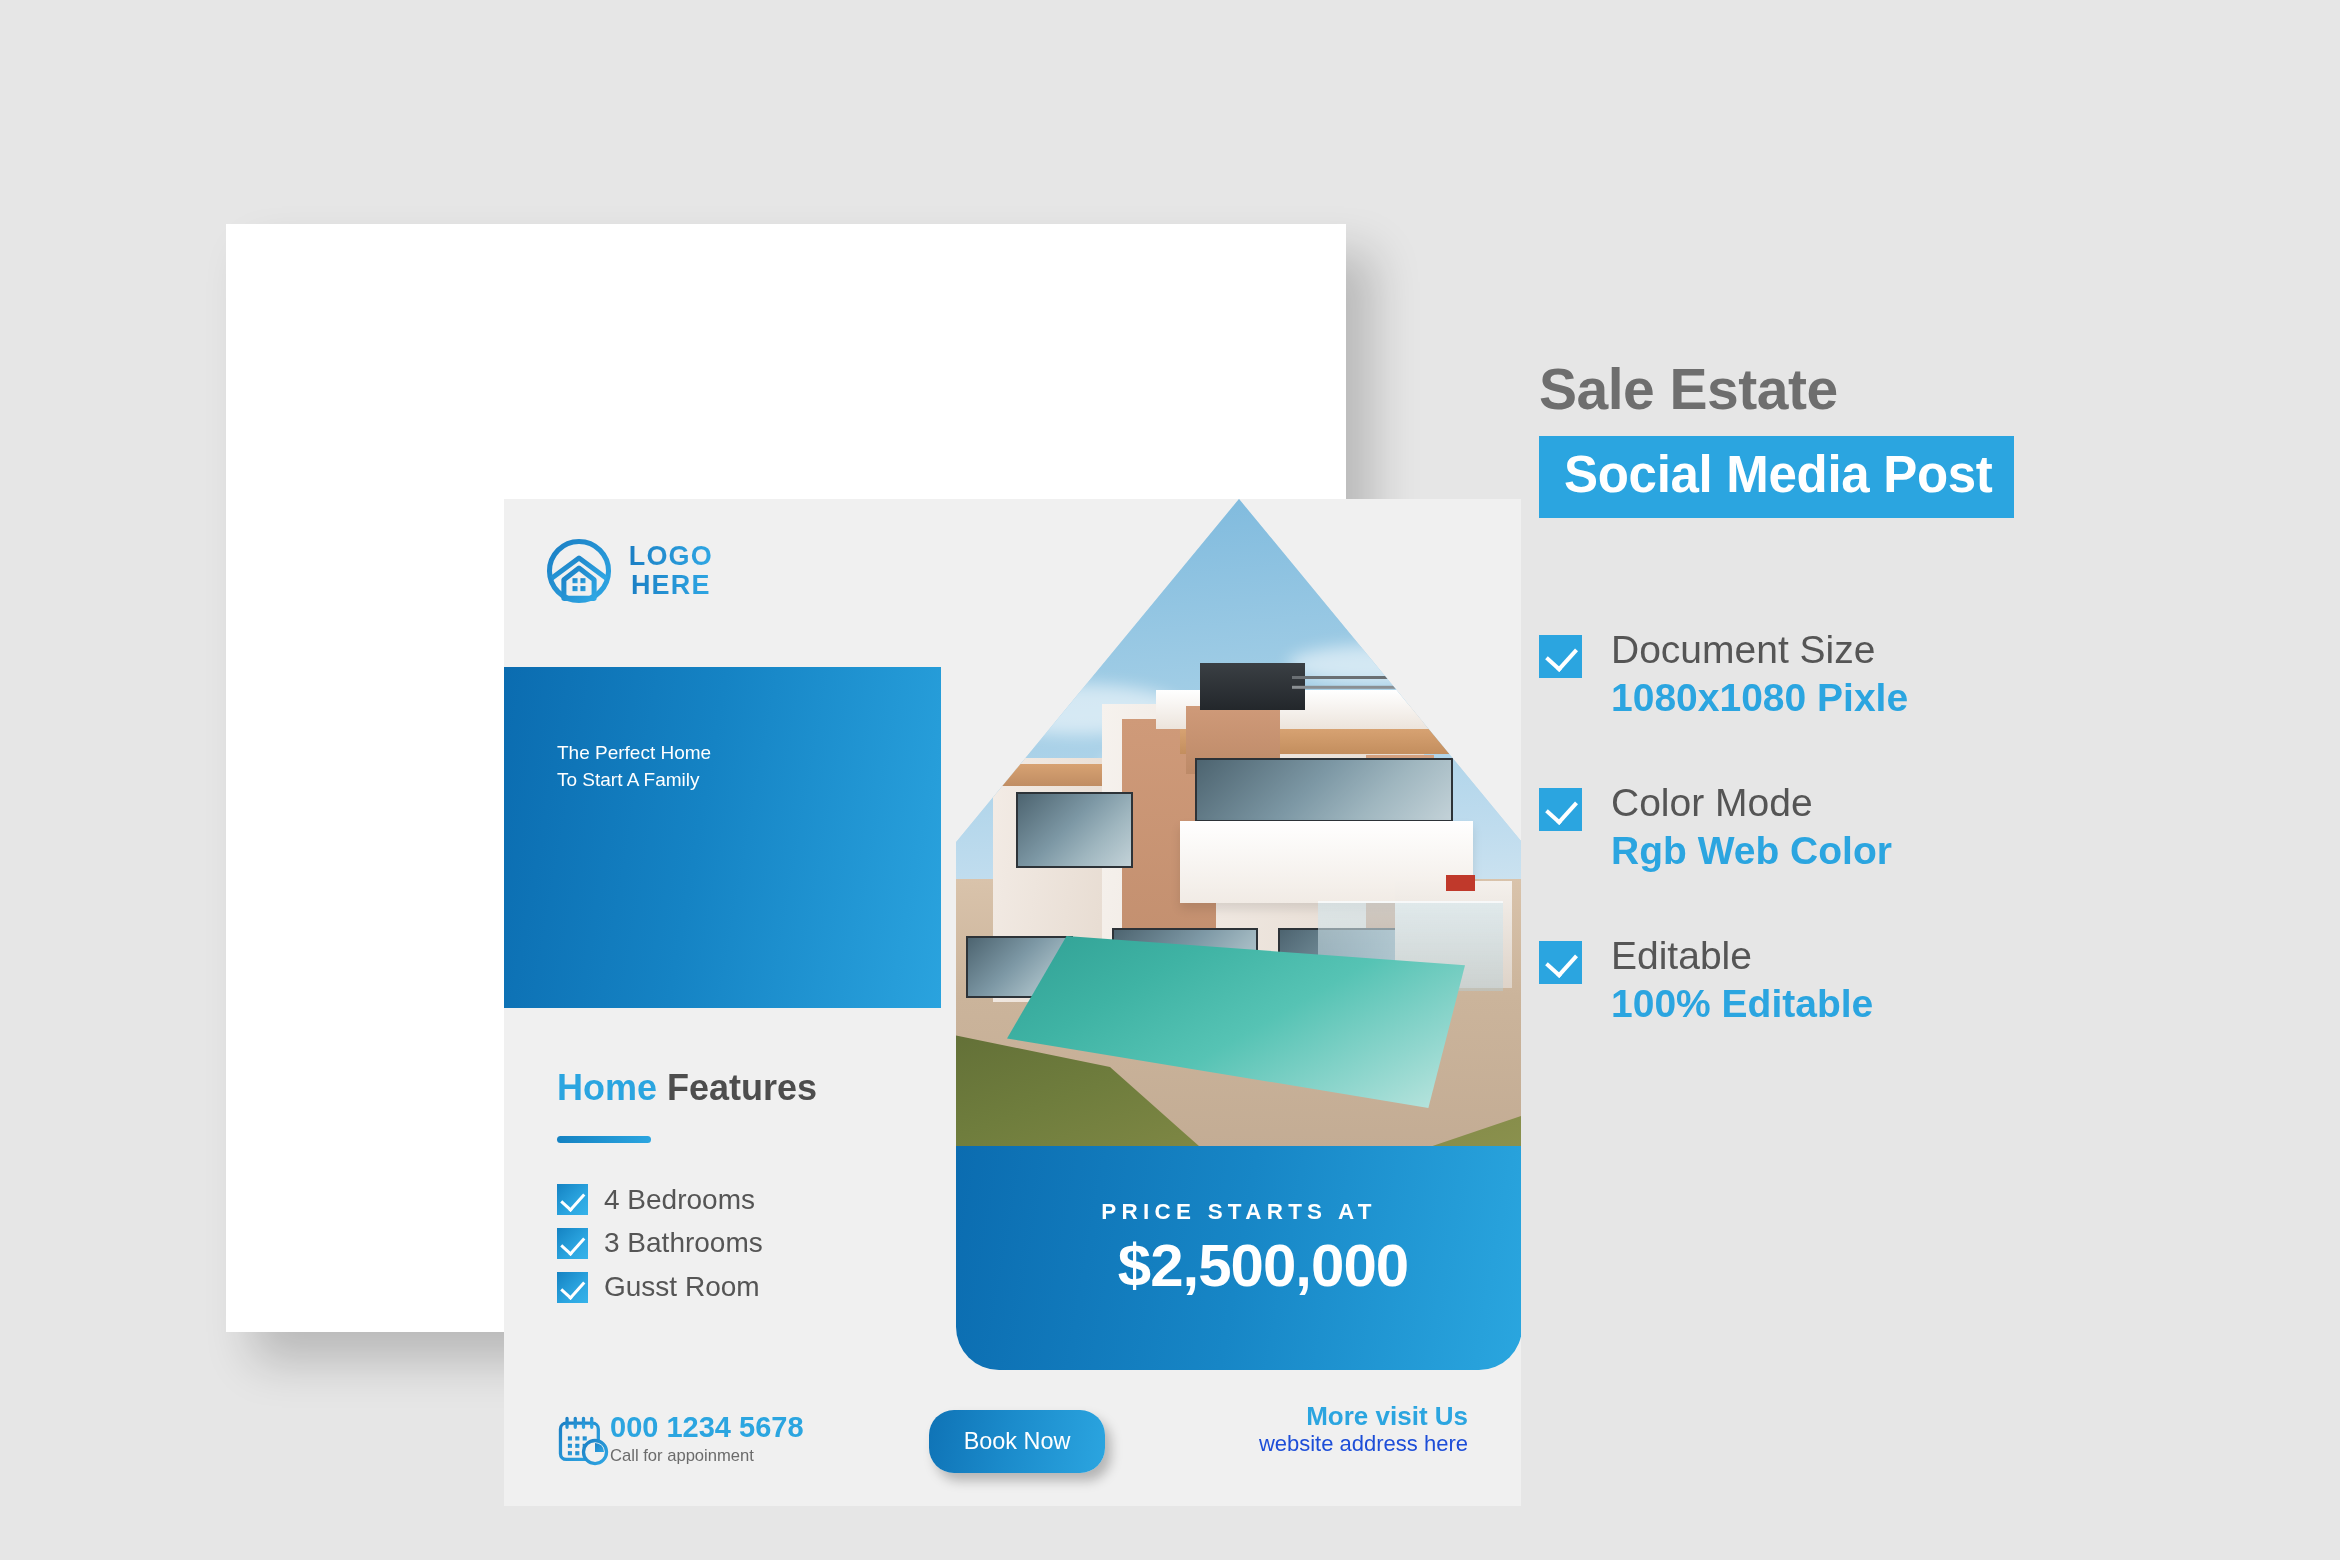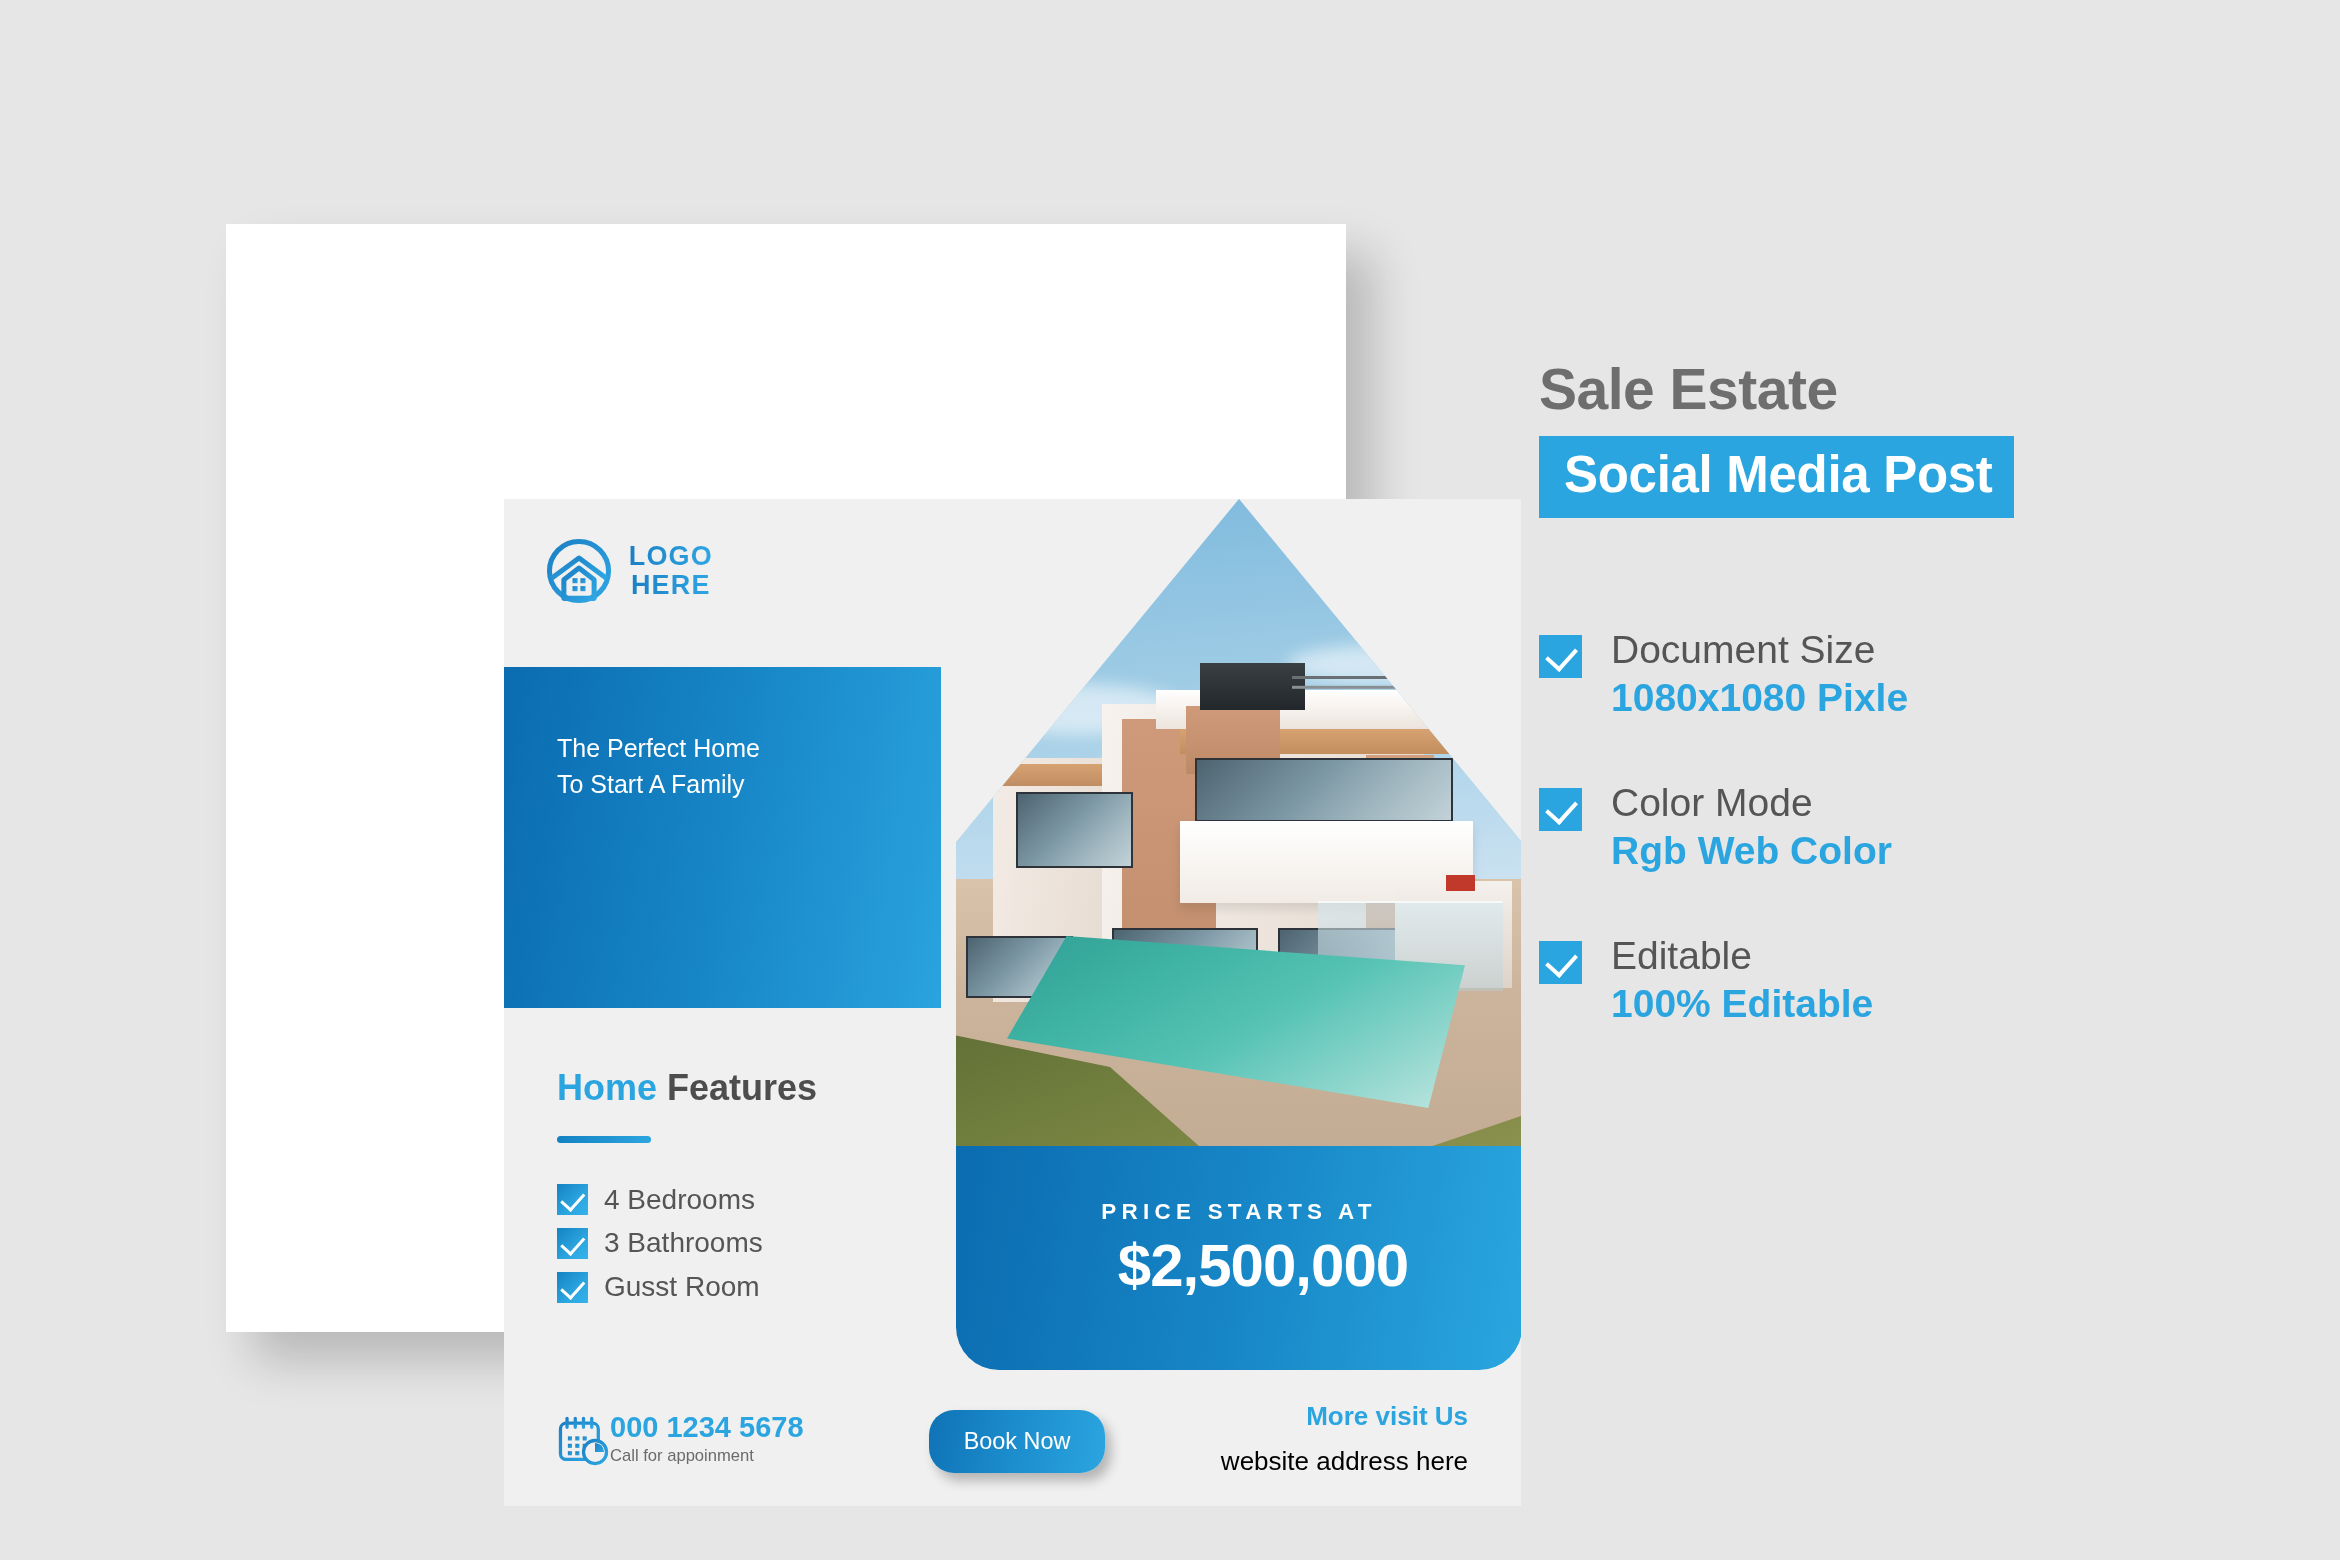--- a/index.html
+++ b/index.html
@@ -163,21 +163,21 @@
     position:absolute; left:0px; top:168px;
     width:437px; height:341px;
     background:linear-gradient(100deg,#0b6cb0 0%,#1583c4 45%,#2aa3de 100%);
     padding:45px 0 0 53px;
   }
   #headline{
     font-size:51px; font-weight:bold; color:#fff;
     line-height:1.09; letter-spacing:-0.4px;
   }
   #subheadline{
-    margin-top:19px; font-size:25px; color:#ffffff; line-height:1.42;
+    margin-top:28px; font-size:19px; color:#ffffff; line-height:1.42;
     font-weight:400;
   }
 
   
   #features-block{ position:absolute; left:53px; top:568px; width:419px; }
   #features-title{ font-size:36px; font-weight:bold; color:#4d4d4d; }
   #features-title .hi{ color:#2ba5e0; }
   #features-rule{
     margin-top:27px; width:94px; height:6.8px; border-radius:3.9px;
     background:linear-gradient(90deg,#1482c2,#2ba5e0);
@@ -237,21 +237,21 @@
     color:#fff; font-size:23.4px; font-weight:normal;
     font-family:"Liberation Sans", sans-serif;
     box-shadow:5.9px 7.8px 11.7px rgba(0,0,0,0.25);
     cursor:pointer;
   }
 
   #visit-block{
     position:absolute; right:53px; top:5.9px; text-align:right;
   }
   #visit-title{ font-size:26px; font-weight:bold; color:#2ba5e0; line-height:1.1; }
-  #visit-url{ font-size:26px; color:#000000; margin-top:16px; }
+  #visit-url{ font-size:22px; color:#1d4ed8; margin-top:1px; }
 
   
   #spec-panel{ position:absolute; left:1539px; top:361px; width:741px; }
   #spec-title{
     font-size:57px; font-weight:bold; color:#6e6e6e; letter-spacing:-0.5px;
     line-height:1.0;
   }
   #spec-subtitle-band{
     display:inline-block; margin-top:17.6px;
     background:#2ba5e0; color:#ffffff;

